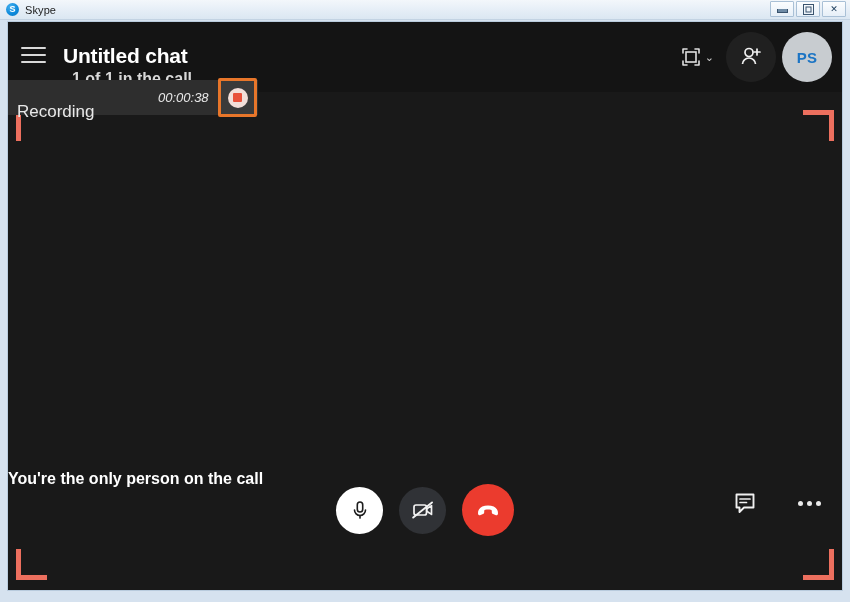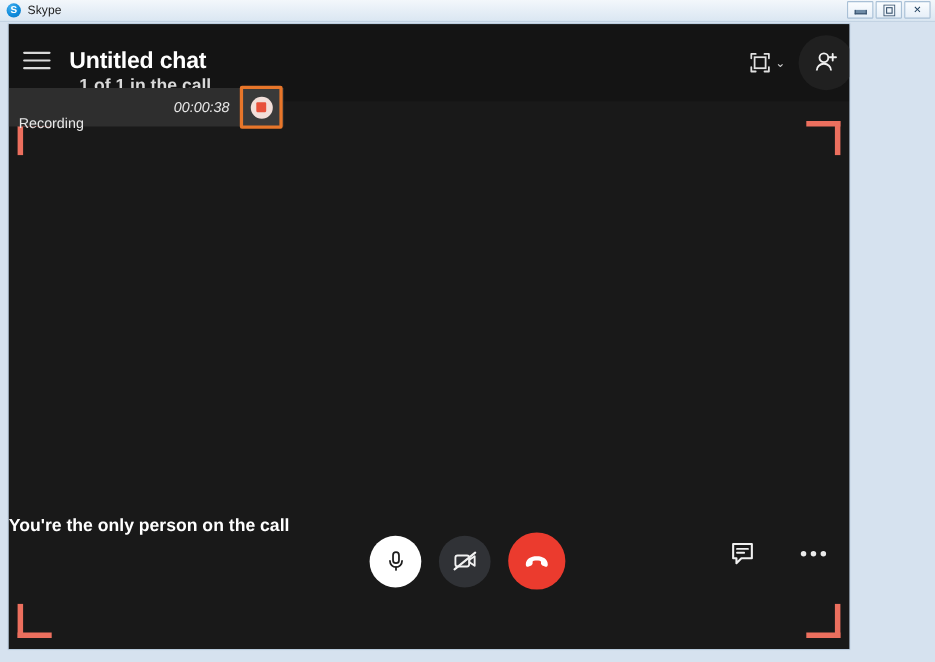--- a/index.html
+++ b/index.html
@@ -89,21 +89,21 @@
     border-top: none;
     background: #6f8ba6;
     margin-top: 4px;
   }
 
   
   .app {
     position: absolute;
     left: 8px;
     top: 22px;
-    width: 764px;
+    width: 834px;
     height: 568px;
     background: #141414;
     overflow: hidden;
     box-sizing: border-box;
     box-shadow: 0 0 0 1px #b9cbdd;
   }
 
   
   .header {
     position: absolute;
@@ -198,21 +198,21 @@
     left: 0;
     top: 58px;
     width: 250px;
     height: 35px;
     background: #2e2e2e;
     display: flex;
     align-items: center;
     z-index: 40;
   }
   .rec-label {
-    font-size: 13px;
+    font-size: 17px;
     color: #e8e8e8;
     margin-left: 9px;
     font-family: "Liberation Sans", sans-serif;
     margin-top: 28px;
   }
   .rec-timer {
     position: absolute;
     left: 150px;
     font-size: 13px;
     color: #e8e8e8;

